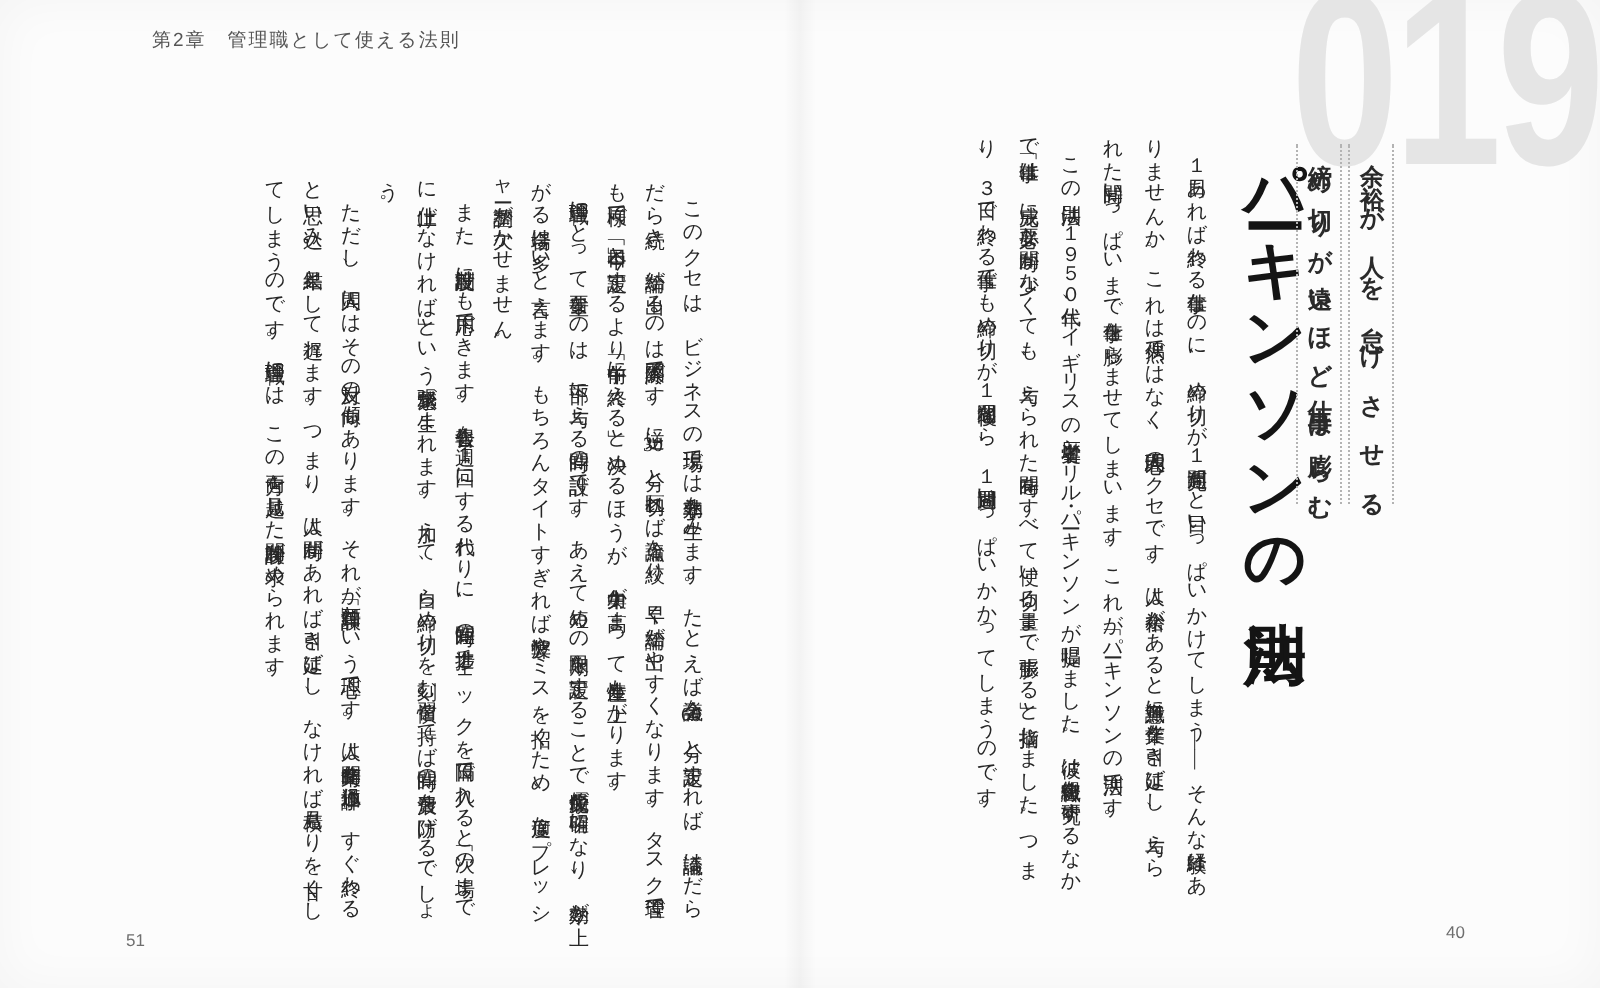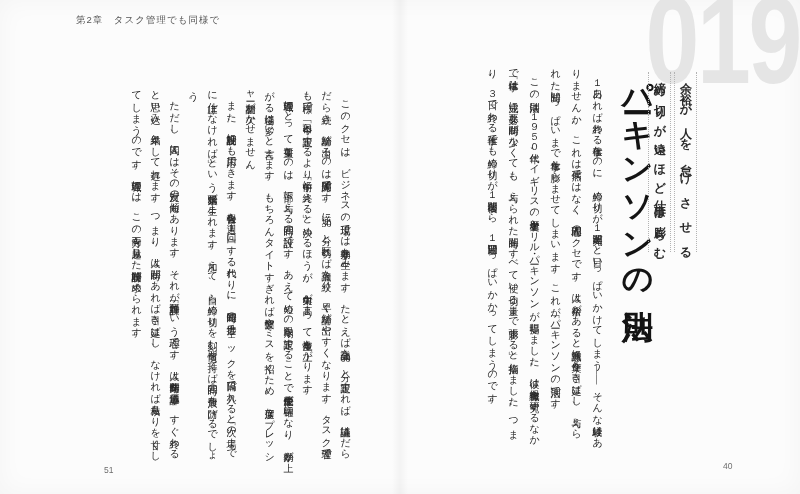--- a/index.html
+++ b/index.html
@@ -49,31 +49,31 @@
     line-break:auto;
   }
   .body-right{top:62px;right:192px;line-height:21px;width:172px;}
   .body-left{top:84px;right:445px;line-height:19px;width:268px;}
   .body-col p{margin:0;text-indent:1em;}
   .tcy{text-combine-upright:all;}
   .page-number{
     position:absolute;font-family:"Liberation Sans","DejaVu Sans",sans-serif;
     font-size:8.5px;color:#6e6e6e;
   }
-  .pn-left{left:63px;top:465px;margin-left:41px;}
+  .pn-left{left:63px;top:465px;}
   .pn-right{left:723px;top:461px;}
 </style>
 </head>
 <body>
 
 <div class="spread">
 
   <div class="gutter"></div>
 
-  <div class="chapter-header">第2章　タスク管理でも同様で</div>
+  <div class="chapter-header">第2章　管理職として使える法則</div>
 
   <div class="lesson-number">019</div>
 
   <div class="main-title v">パーキンソンの法則</div>
 
   <div class="subtitle v">
     <div class="subtitle-line">余裕が人を怠けさせる</div>
     <div class="subtitle-line">締め切りが遠いほど仕事は膨らむ</div>
   </div>
 

